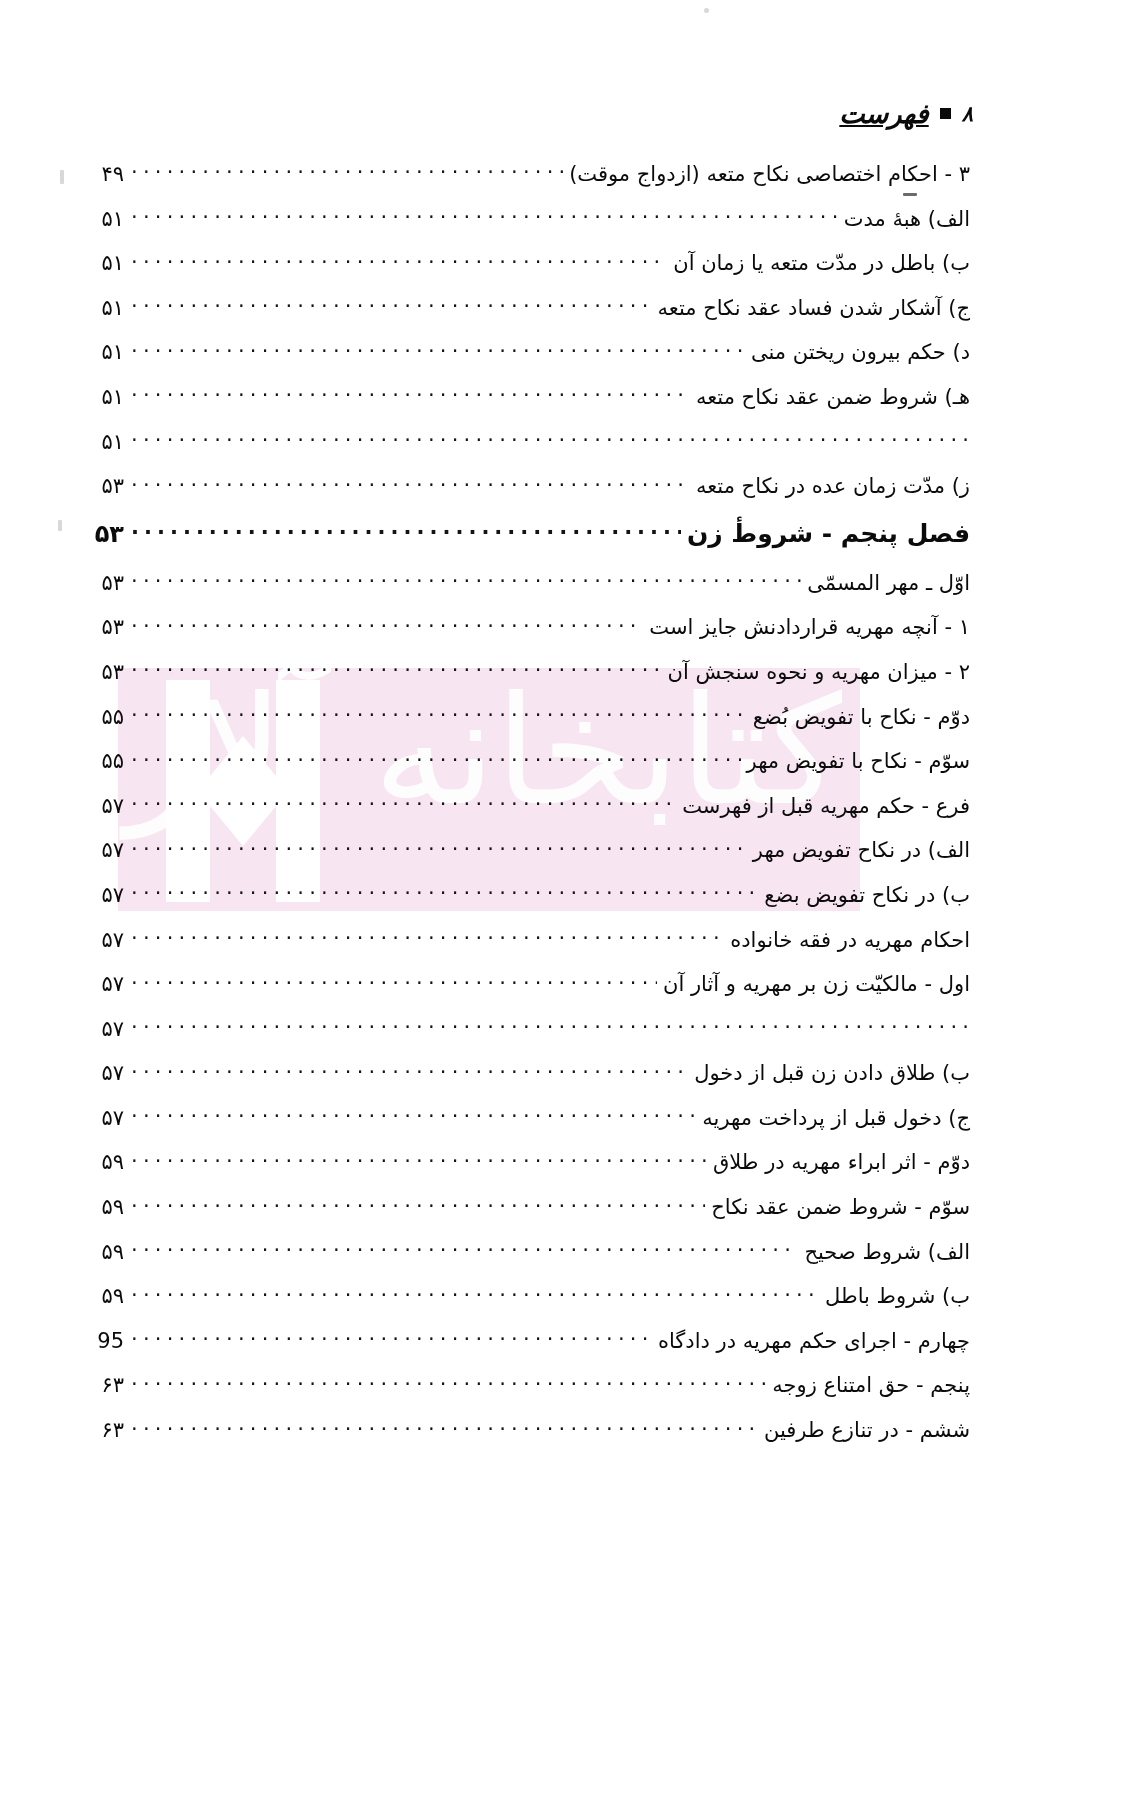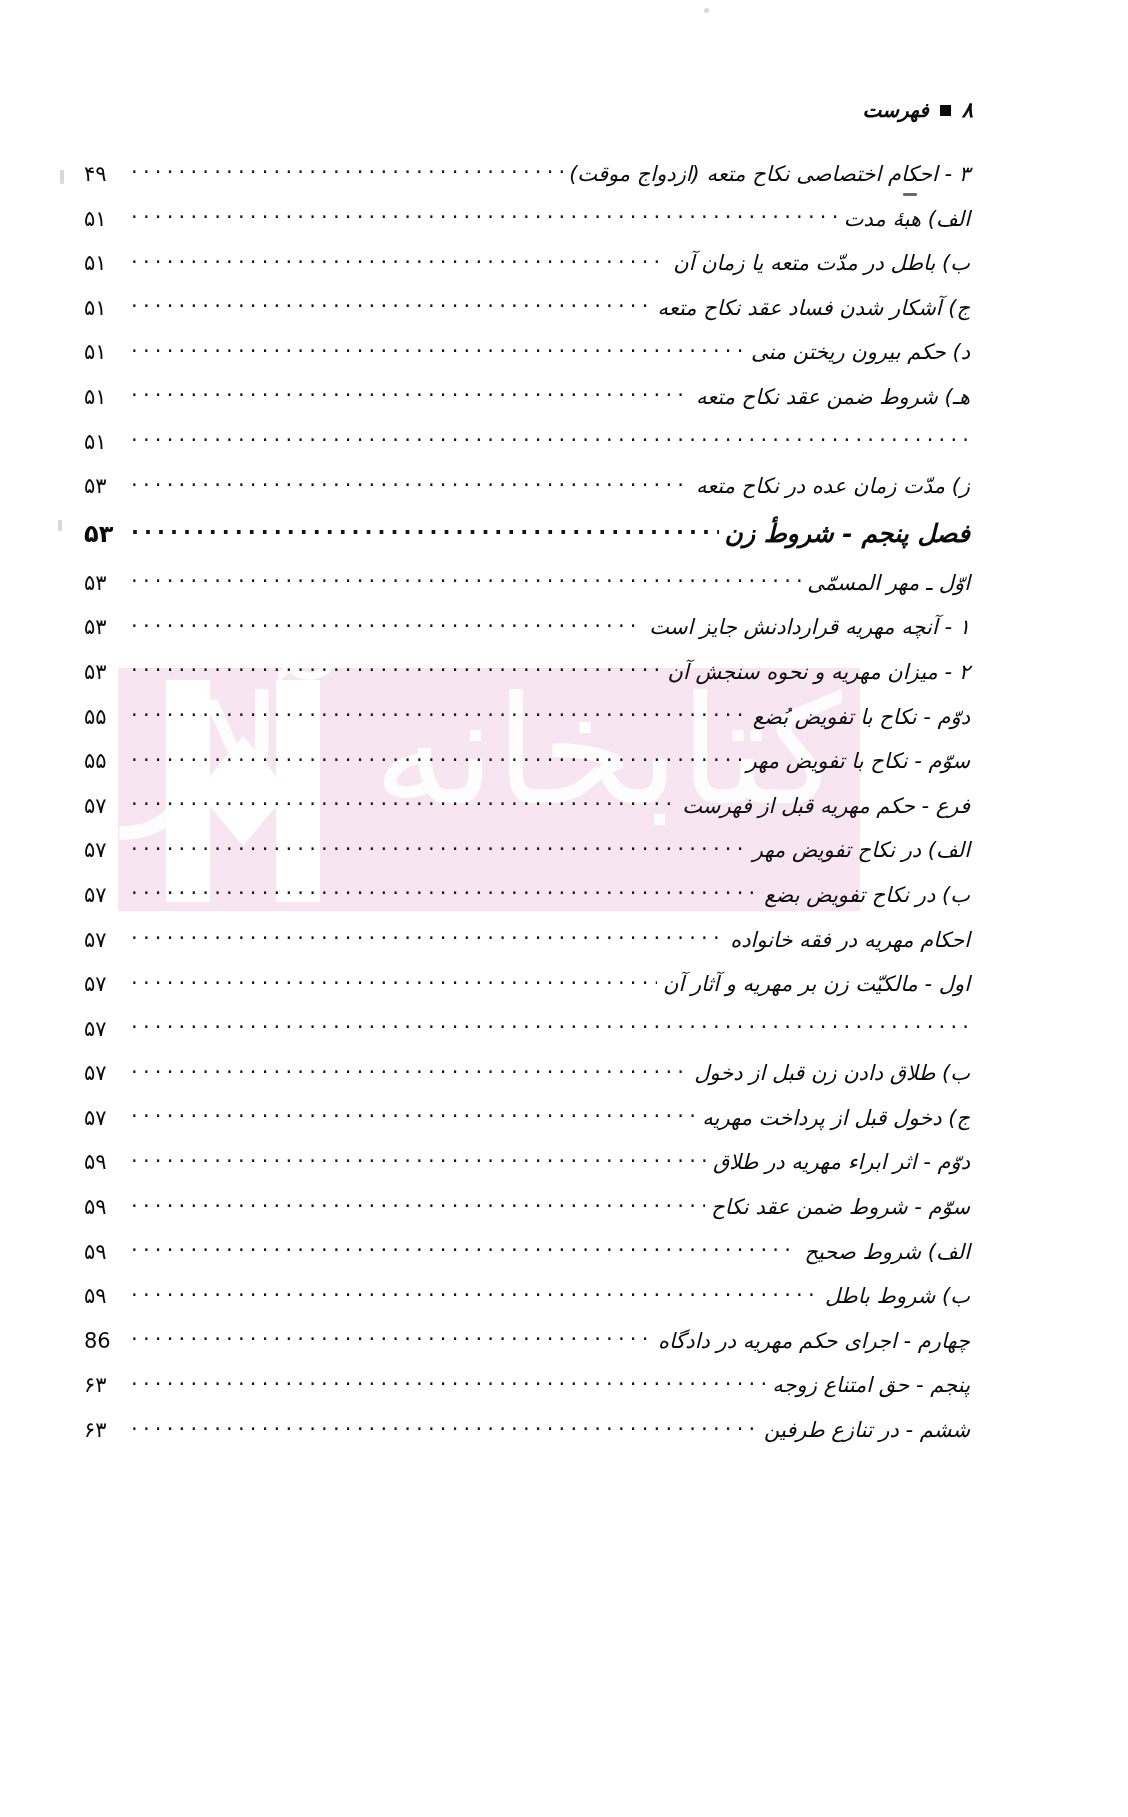--- a/index.html
+++ b/index.html
@@ -38,21 +38,21 @@
     color: #0a0a0a;
     font-style: italic;
   }
   .header .folio { font-size: 21px; }
   .header .sqr {
     display: inline-block;
     width: 11px;
     height: 11px;
     background: #0a0a0a;
   }
-  .header .hdr-title { font-size: 20px; }
+  .header .hdr-title { font-size: 27px; text-decoration: underline; }
 
   
   .watermark {
     position: absolute;
     left: 118px;
     top: 668px;
     width: 742px;
     height: 243px;
     background: #f7e4f0;
     opacity: .92;
@@ -94,21 +94,20 @@
     color: #0b0b0b;
     font-size: 21px;
     white-space: nowrap;
     position: relative;
     z-index: 3;
   }
   .row .label {
     flex: 0 0 auto;
     padding-left: 6px;
     background: transparent;
-    font-style: italic;
   }
   .row .leader {
     flex: 1 1 auto;
     overflow: hidden;
     position: relative;
     height: 1em;
   }
   .row .leader::before {
     content: "...........................................................................................................................................";
     position: absolute;
@@ -118,21 +117,21 @@
     letter-spacing: 5.2px;
     color: #141414;
     font-size: 21px;
     direction: ltr;
     text-align: left;
   }
   .row .pageno {
     flex: 0 0 auto;
     padding-right: 7px;
     min-width: 40px;
-    text-align: left;
+    text-align: right;
     font-size: 21px;
   }
 
   
   .lvl0 { padding-right: 0; }
 
   .row.chapter {
     font-weight: bold;
     font-size: 25px;
     height: 52px;
@@ -290,21 +289,21 @@
         <span class="pageno">۵۹</span>
       </div>
       <div class="row lvl0">
         <span class="label">ب) شروط باطل</span>
         <span class="leader"></span>
         <span class="pageno">۵۹</span>
       </div>
       <div class="row lvl0">
         <span class="label">چهارم - اجرای حکم مهریه در دادگاه</span>
         <span class="leader"></span>
-        <span class="pageno">86</span>
+        <span class="pageno">95</span>
       </div>
       <div class="row lvl0">
         <span class="label">پنجم - حق امتناع زوجه</span>
         <span class="leader"></span>
         <span class="pageno">۶۳</span>
       </div>
       <div class="row lvl0">
         <span class="label">ششم - در تنازع طرفین</span>
         <span class="leader"></span>
         <span class="pageno">۶۳</span>

